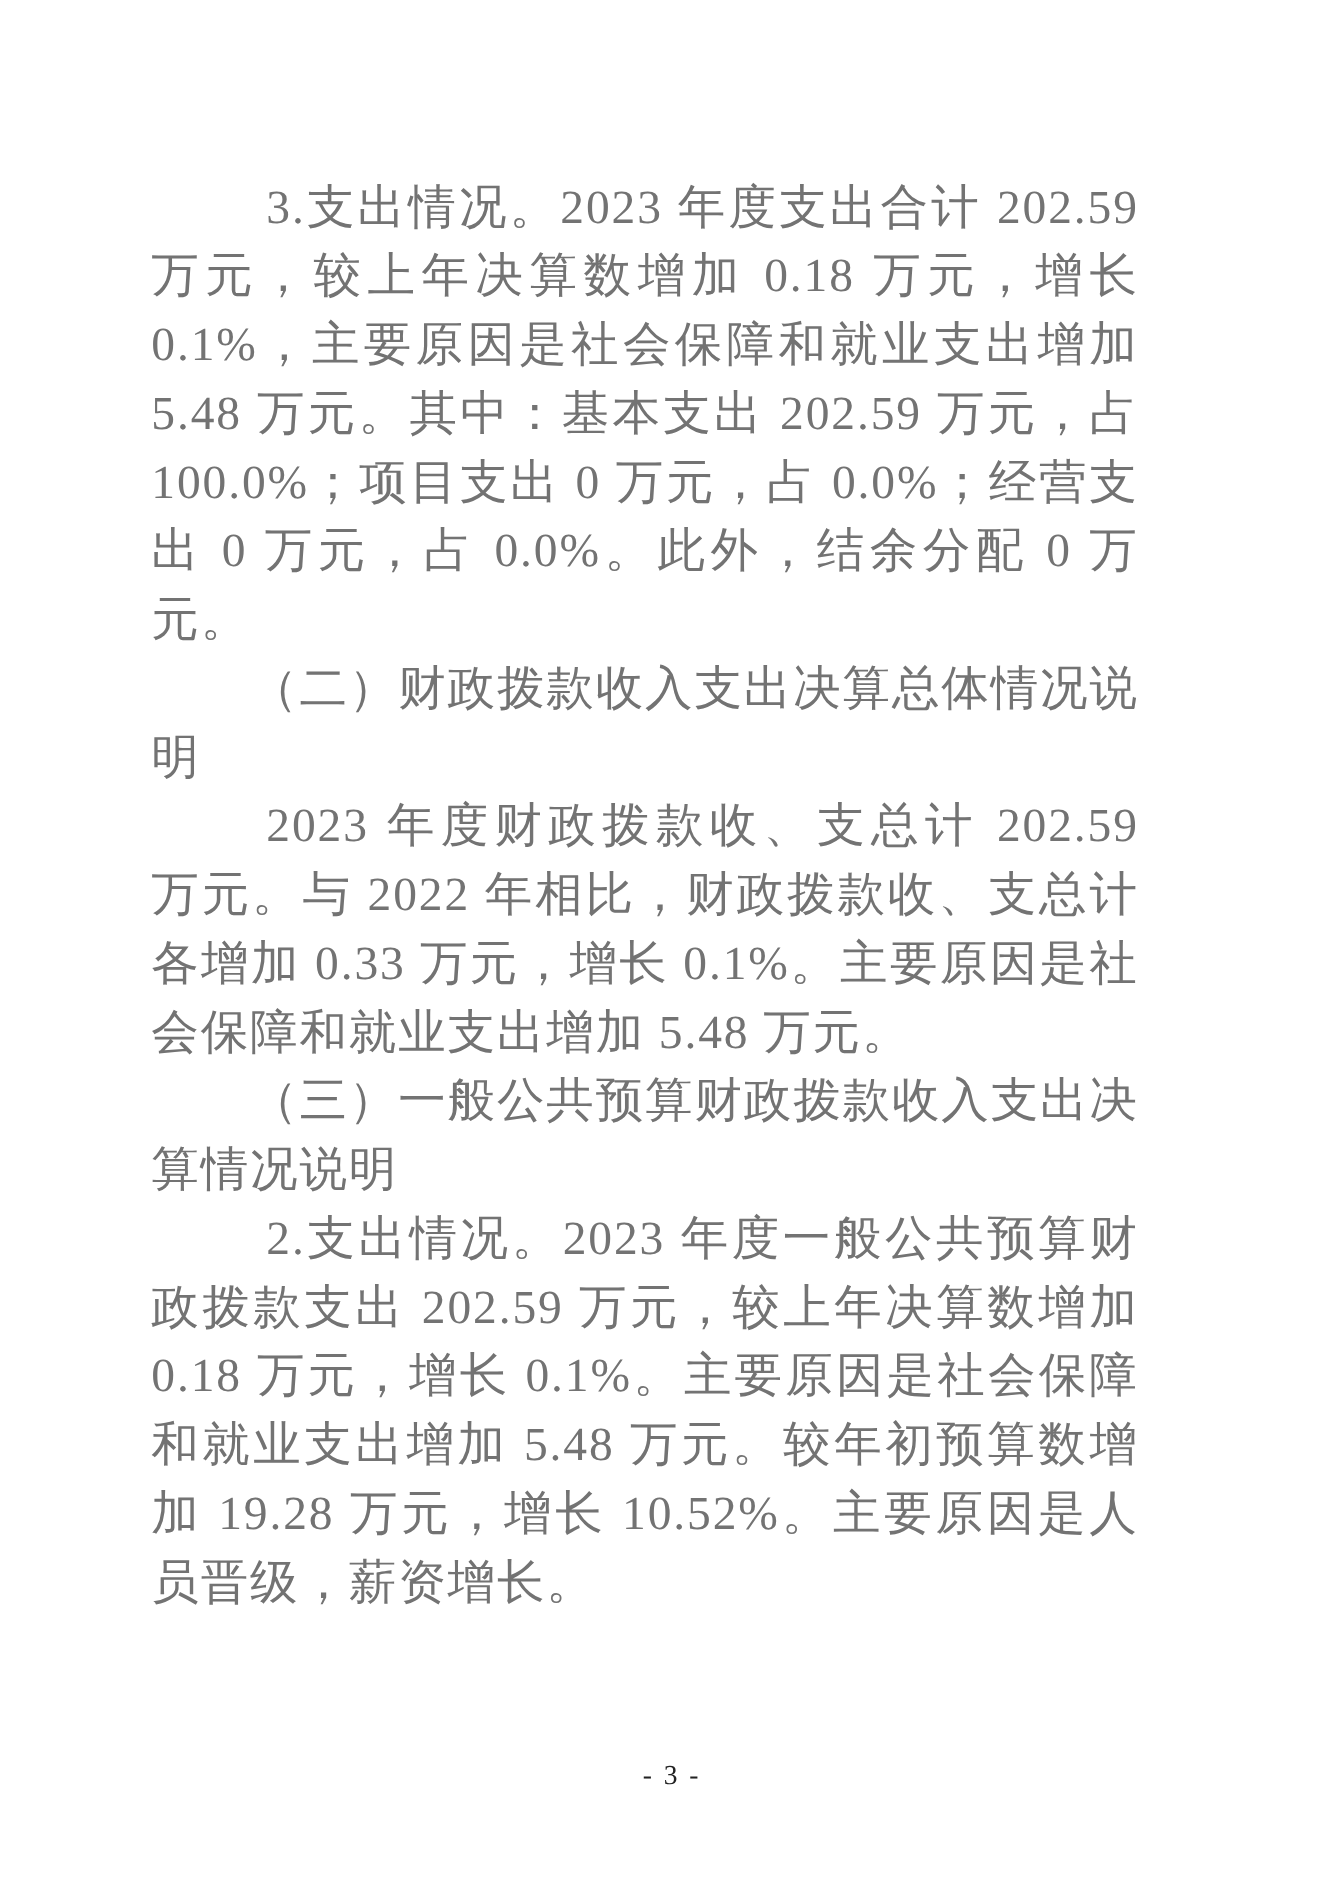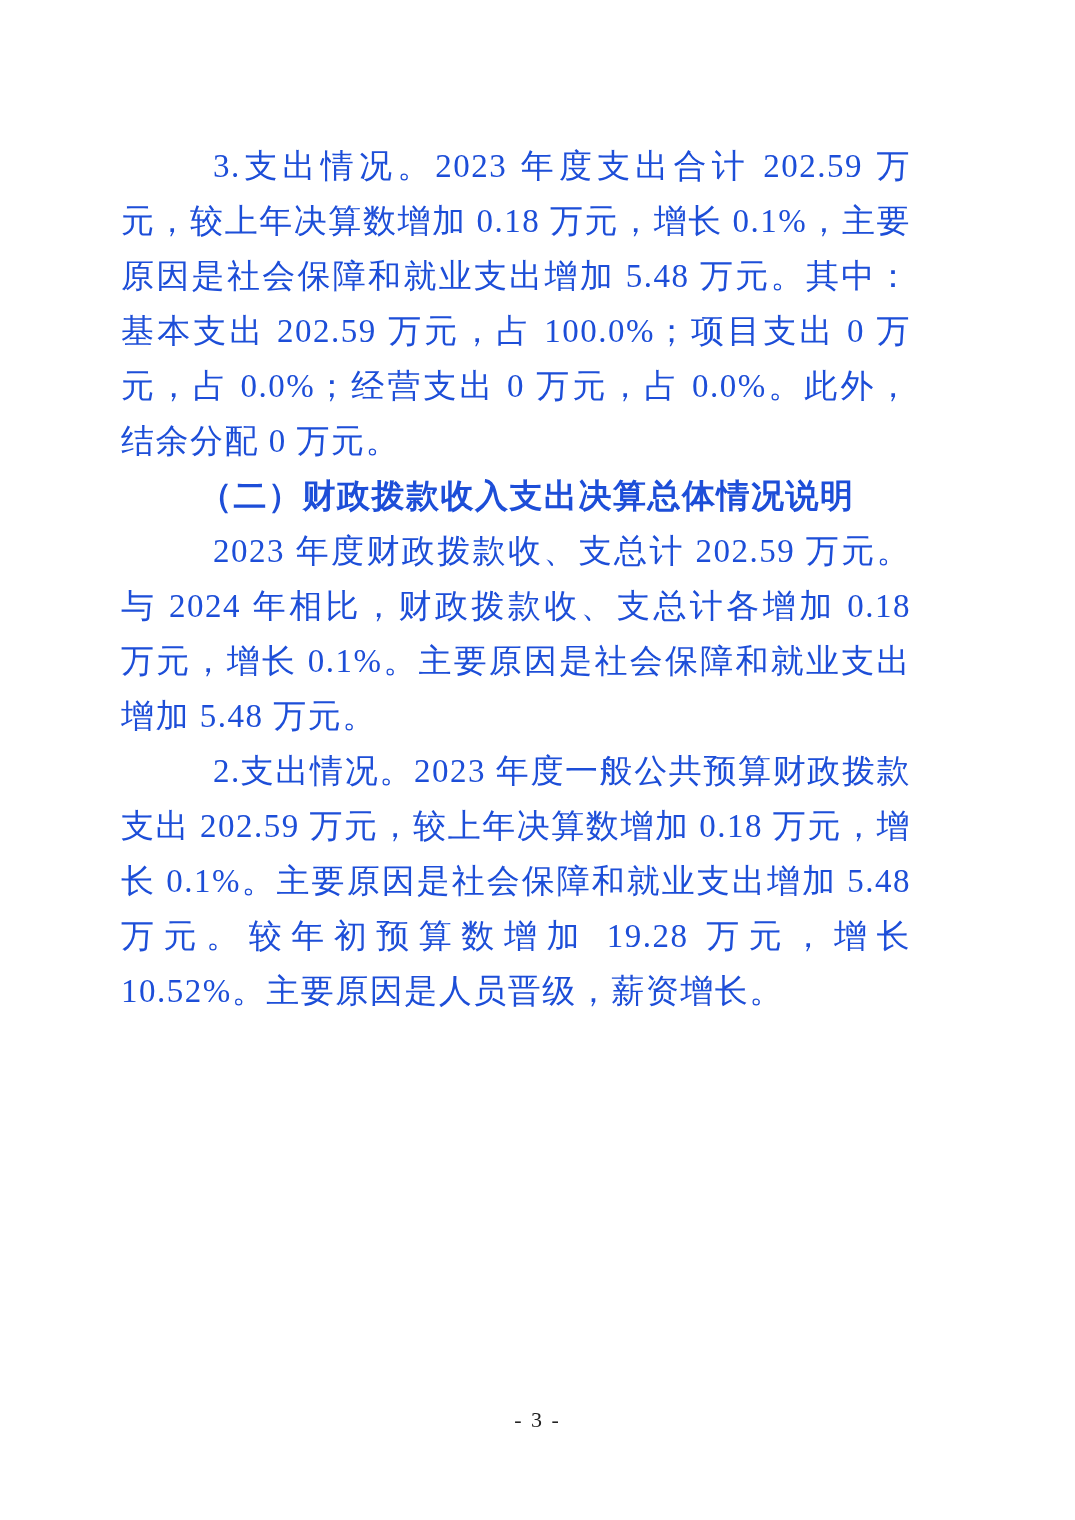--- a/index.html
+++ b/index.html
@@ -17,50 +17,51 @@
     color: #111111;
   }
   .content {
     position: absolute;
     left: 121px;
     top: 139px;
     width: 790px;
   }
   .para {
     margin: 0;
-    font-size: 33px;
+    font-size: 38px;
     line-height: 55px;
     letter-spacing: 1.5px;
     text-align: justify;
     text-align-last: left;
     text-indent: 92px;
-    color: #1d4ed8;
+    color: #737373;
   }
   .para.heading {
-    font-weight: bold;
+    font-weight: normal;
     text-indent: 78px;
-    text-align: left;
+    text-align: right;
   }
   .page-number {
     position: absolute;
     top: 1406px;
     left: 0;
     width: 100%;
     text-align: center;
     font-size: 22px;
     line-height: 28px;
     letter-spacing: 2px;
     color: #222222;
   }
 </style>
 </head>
 <body>
 
 <div class="page">
   <div class="content">
     <p class="para body">3.支出情况。2023 年度支出合计 202.59 万元，较上年决算数增加 0.18 万元，增长 0.1%，主要原因是社会保障和就业支出增加 5.48 万元。其中：基本支出 202.59 万元，占 100.0%；项目支出 0 万元，占 0.0%；经营支出 0 万元，占 0.0%。此外，结余分配 0 万元。</p>
     <p class="para heading">（二）财政拨款收入支出决算总体情况说明</p>
-    <p class="para body">2023 年度财政拨款收、支总计 202.59 万元。与 2024 年相比，财政拨款收、支总计各增加 0.18 万元，增长 0.1%。主要原因是社会保障和就业支出增加 5.48 万元。</p>
+    <p class="para body">2023 年度财政拨款收、支总计 202.59 万元。与 2022 年相比，财政拨款收、支总计各增加 0.33 万元，增长 0.1%。主要原因是社会保障和就业支出增加 5.48 万元。</p>
+    <p class="para heading">（三）一般公共预算财政拨款收入支出决算情况说明</p>
     <p class="para body">2.支出情况。2023 年度一般公共预算财政拨款支出 202.59 万元，较上年决算数增加 0.18 万元，增长 0.1%。主要原因是社会保障和就业支出增加 5.48 万元。较年初预算数增加 19.28 万元，增长 10.52%。主要原因是人员晋级，薪资增长。</p>
   </div>
 
   <div class="page-number">- 3 -</div>
 </div>
 
 </body></html>

